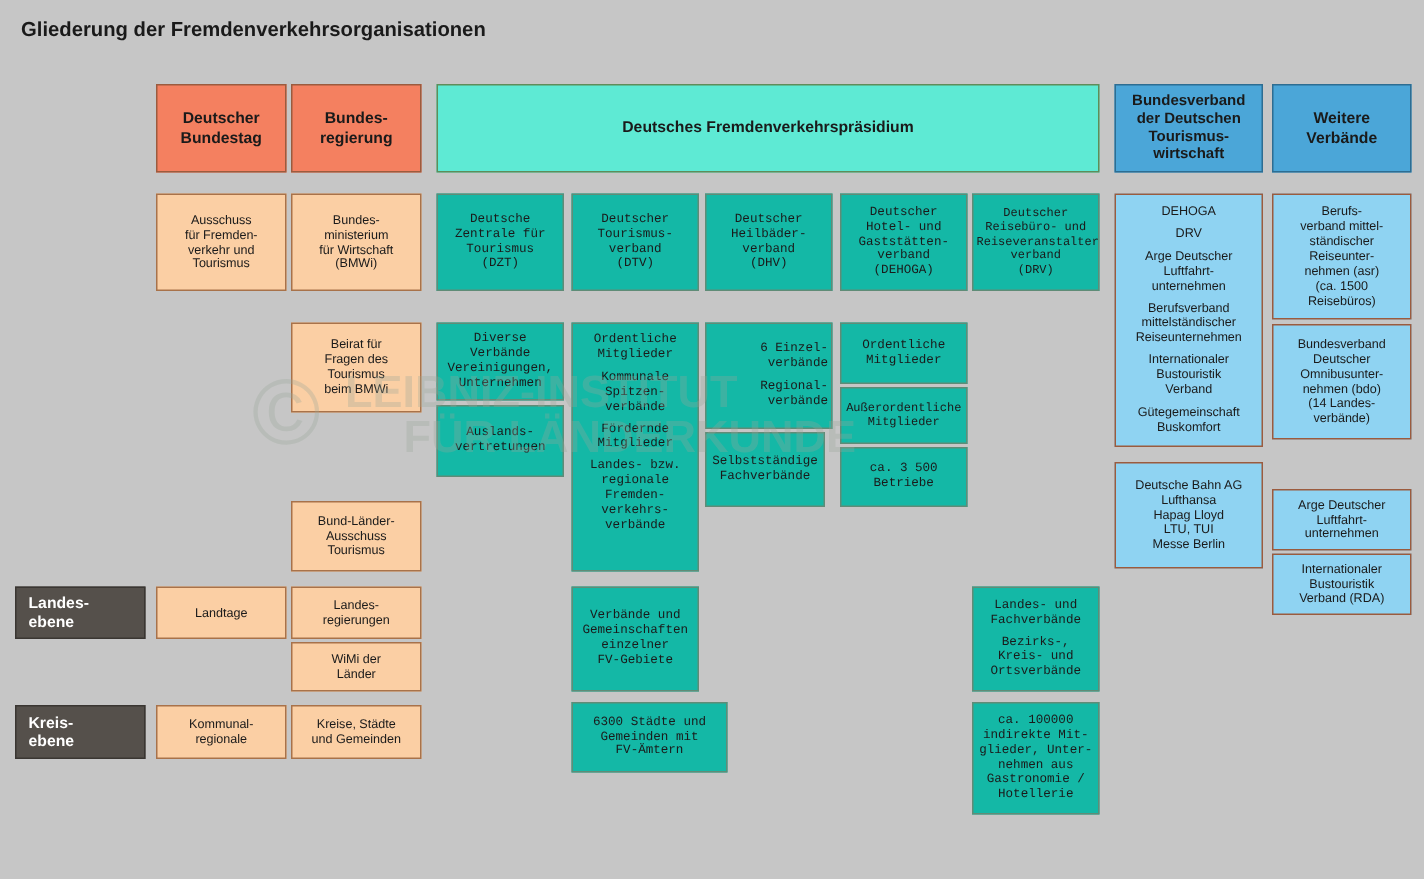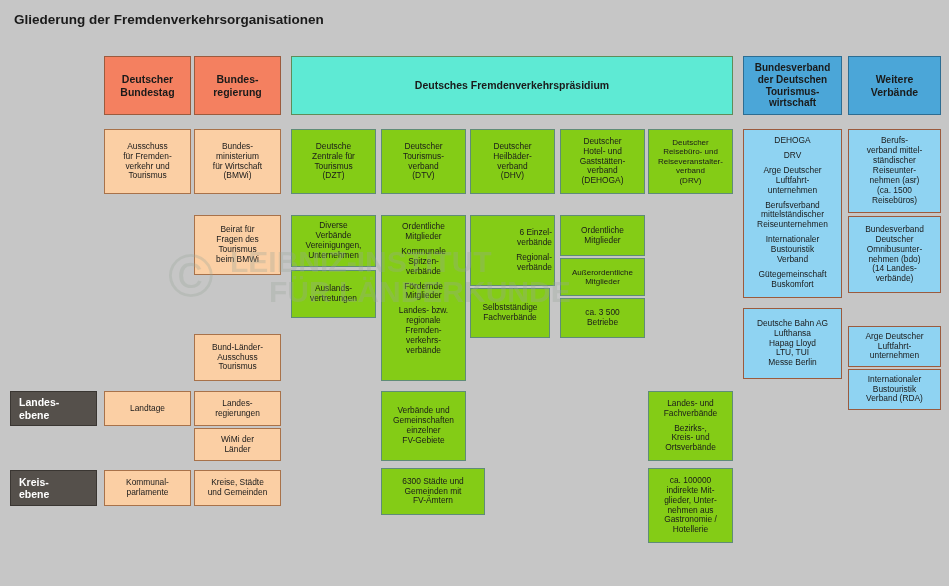--- a/index.html
+++ b/index.html
@@ -29,21 +29,21 @@
   }
   .box .inner{width:100%;}
   .dark{
     background:#55504b;border:1px solid #3a3632;color:#ffffff;
     justify-content:flex-start;text-align:left;
     font-weight:bold;font-size:10.5px;padding-left:8px;
   }
   .salmon{background:#f48060;border-color:#9b5b3e;}
   .peach{background:#fbcfa4;border-color:#a8724a;}
   .greenhdr{background:#5eead4;border-color:#5f8c59;}
-  .green{background:#84cc16;border-color:#5f8c77;}
+  .green{background:#14b8a6;border-color:#5f8c77;font-family:Liberation Mono, monospace;}
   .blue{background:#4ba6d8;border-color:#2d6d92;}
   .bluelt{background:#8fd3f2;border-color:#9b5b3e;}
   .hdrtxt{font-size:10.5px;font-weight:bold;}
   .hdrtxt-sm{font-size:10px;font-weight:bold;}
   .t85{font-size:8.4px;}
   .t8{font-size:8px;}
   .grp{margin:0;padding:0;}
   .grp p{margin:0 0 5px 0;}
   .grp p:last-child{margin-bottom:0;}
   .watermark{
@@ -301,21 +301,21 @@
     <div class="inner" style="white-space:pre-line;">Landes-
 regierungen</div>
   </div>
   <div class="box peach t85" style="left:194px;top:428px;width:87px;height:33px;">
     <div class="inner" style="white-space:pre-line;">WiMi der
 Länder</div>
   </div>
 
   <div class="box peach t85" style="left:104px;top:470px;width:87px;height:36px;">
     <div class="inner" style="white-space:pre-line;">Kommunal-
-parlamente</div>
+regionale</div>
   </div>
   <div class="box peach t85" style="left:194px;top:470px;width:87px;height:36px;">
     <div class="inner" style="white-space:pre-line;">Kreise, Städte
 und Gemeinden</div>
   </div>
 
   <div class="watermark">
     <div class="wm-c">©</div>
     <div class="wm-txt" style="top:4px;">LEIBNIZ-INSTITUT</div>
     <div class="wm-txt" style="top:34px;margin-left:39px;">FÜR LÄNDERKUNDE</div>

